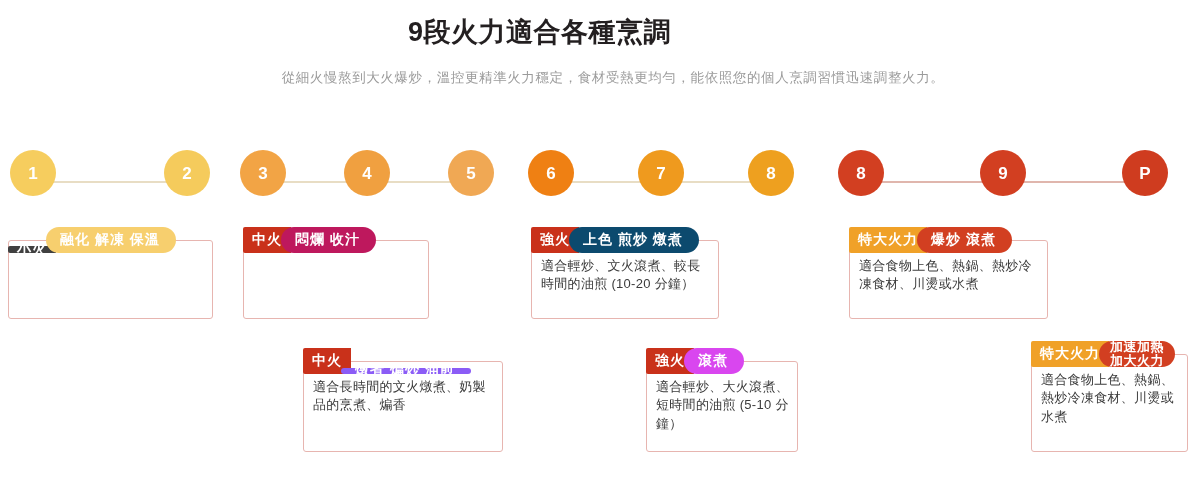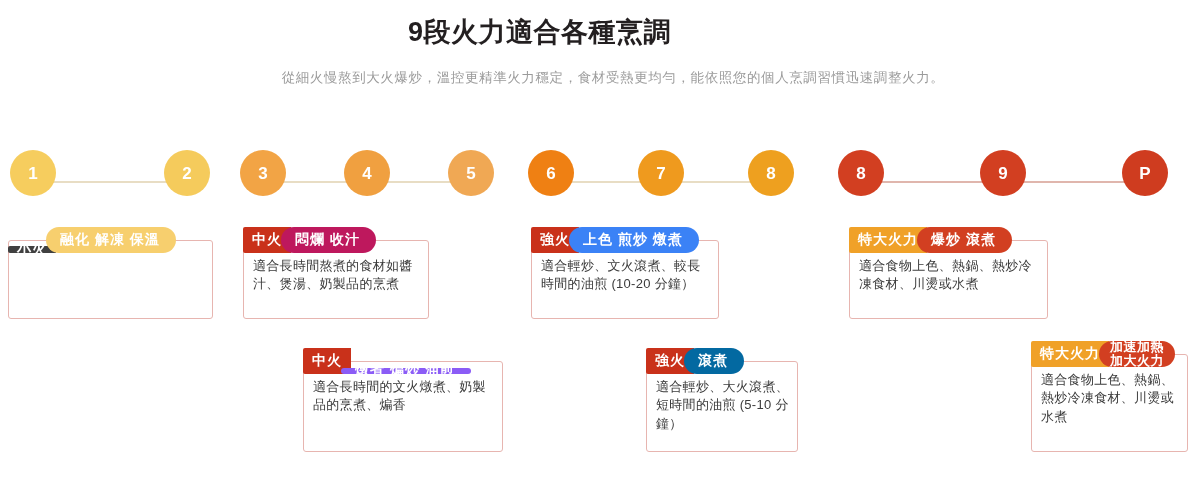--- a/index.html
+++ b/index.html
@@ -172,27 +172,26 @@
         <div class="head-badge" style="background: #404040; margin-top: 19px;">小火</div>
         <div class="head-tags" style="background: rgb(247, 207, 110);">融化  解凍  保溫</div>
       </div>
     </div>
     <div class="info-card" style="left: 243px; top: 227px; width: 186px; height: 92px;">
       <div class="card-body"></div>
       <div class="card-head">
         <div class="head-badge" style="background: rgb(201, 49, 26);">中火</div>
         <div class="head-tags" style="background: #be185d;">悶爛  收汁</div>
       </div>
-      <div class="card-text">適合長時間熬煮的食材如醬汁、煲湯、奶製品的烹煮</div>
     </div>
     <div class="info-card" style="left: 531px; top: 227px; width: 188px; height: 92px;">
       <div class="card-body"></div>
       <div class="card-head">
         <div class="head-badge" style="background: rgb(201, 49, 26);">強火</div>
-        <div class="head-tags" style="background: #3b82f6;">上色 煎炒 燉煮</div>
+        <div class="head-tags" style="background: #0c4a6e;">上色 煎炒 燉煮</div>
       </div>
       <div class="card-text">適合輕炒、文火滾煮、較長時間的油煎 (10-20 分鐘）</div>
     </div>
     <div class="info-card" style="left: 849px; top: 227px; width: 199px; height: 92px;">
       <div class="card-body"></div>
       <div class="card-head">
         <div class="head-badge" style="background: rgb(240, 161, 40);">特大火力</div>
         <div class="head-tags" style="background: rgb(210, 63, 33);">爆炒  滾煮</div>
       </div>
       <div class="card-text">適合食物上色、熱鍋、熱炒冷凍食材、川燙或水煮</div>
@@ -202,21 +201,21 @@
       <div class="card-head">
         <div class="head-badge" style="background: rgb(201, 49, 26);">中火</div>
         <div class="head-tags" style="background: #8b5cf6; margin-top: 20px;">燉煮 煸炒 油煎</div>
       </div>
       <div class="card-text">適合長時間的文火燉煮、奶製品的烹煮、煸香</div>
     </div>
     <div class="info-card" style="left: 646px; top: 348px; width: 152px; height: 104px;">
       <div class="card-body"></div>
       <div class="card-head">
         <div class="head-badge" style="background: rgb(201, 49, 26);">強火</div>
-        <div class="head-tags" style="background: #0369a1;">滾煮</div>
+        <div class="head-tags" style="background: #d946ef;">滾煮</div>
       </div>
       <div class="card-text">適合輕炒、大火滾煮、短時間的油煎 (5-10 分鐘）</div>
     </div>
     <div class="info-card" style="left: 1031px; top: 341px; width: 157px; height: 111px;">
       <div class="card-body"></div>
       <div class="card-head">
         <div class="head-badge" style="background: rgb(240, 161, 40);">特大火力</div>
         <div class="head-tags two-line" style="background: rgb(210, 63, 33);">
           <span>加速加熱</span>
           <span>加大火力</span>

